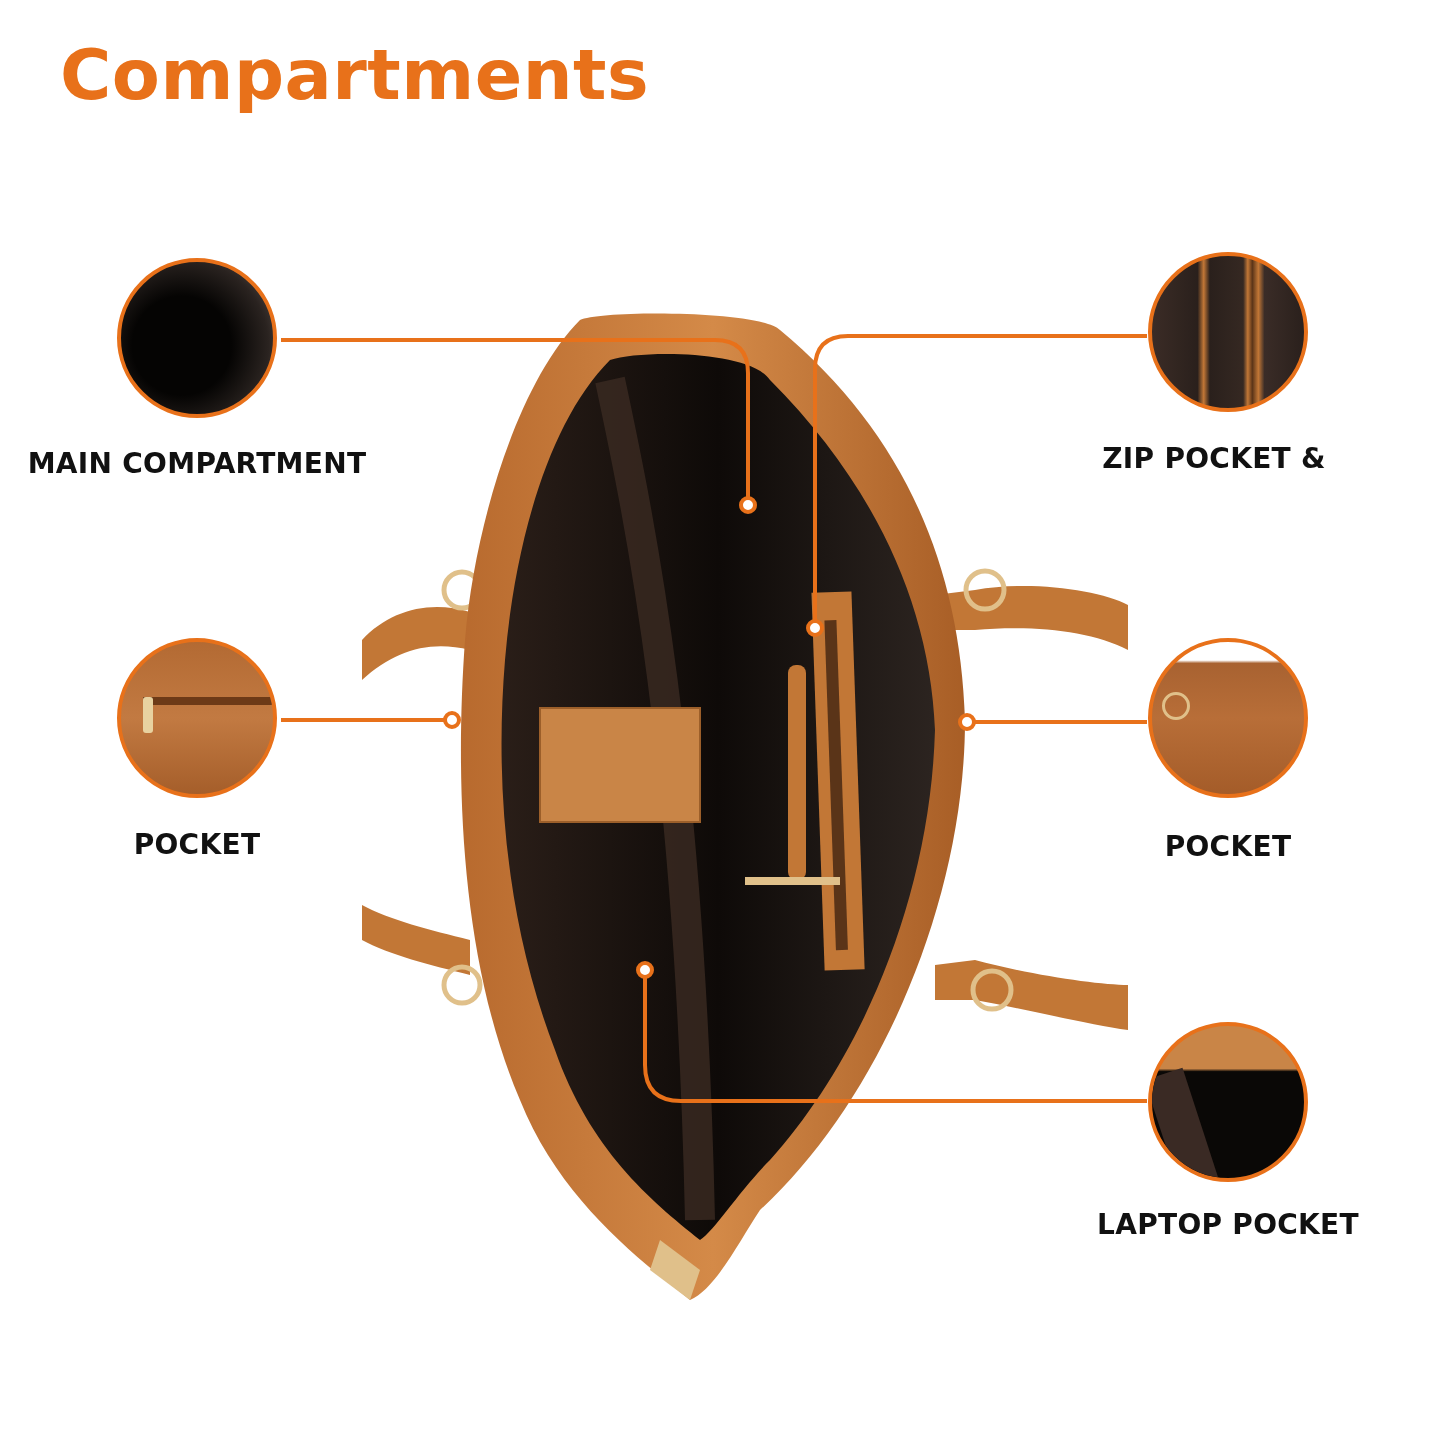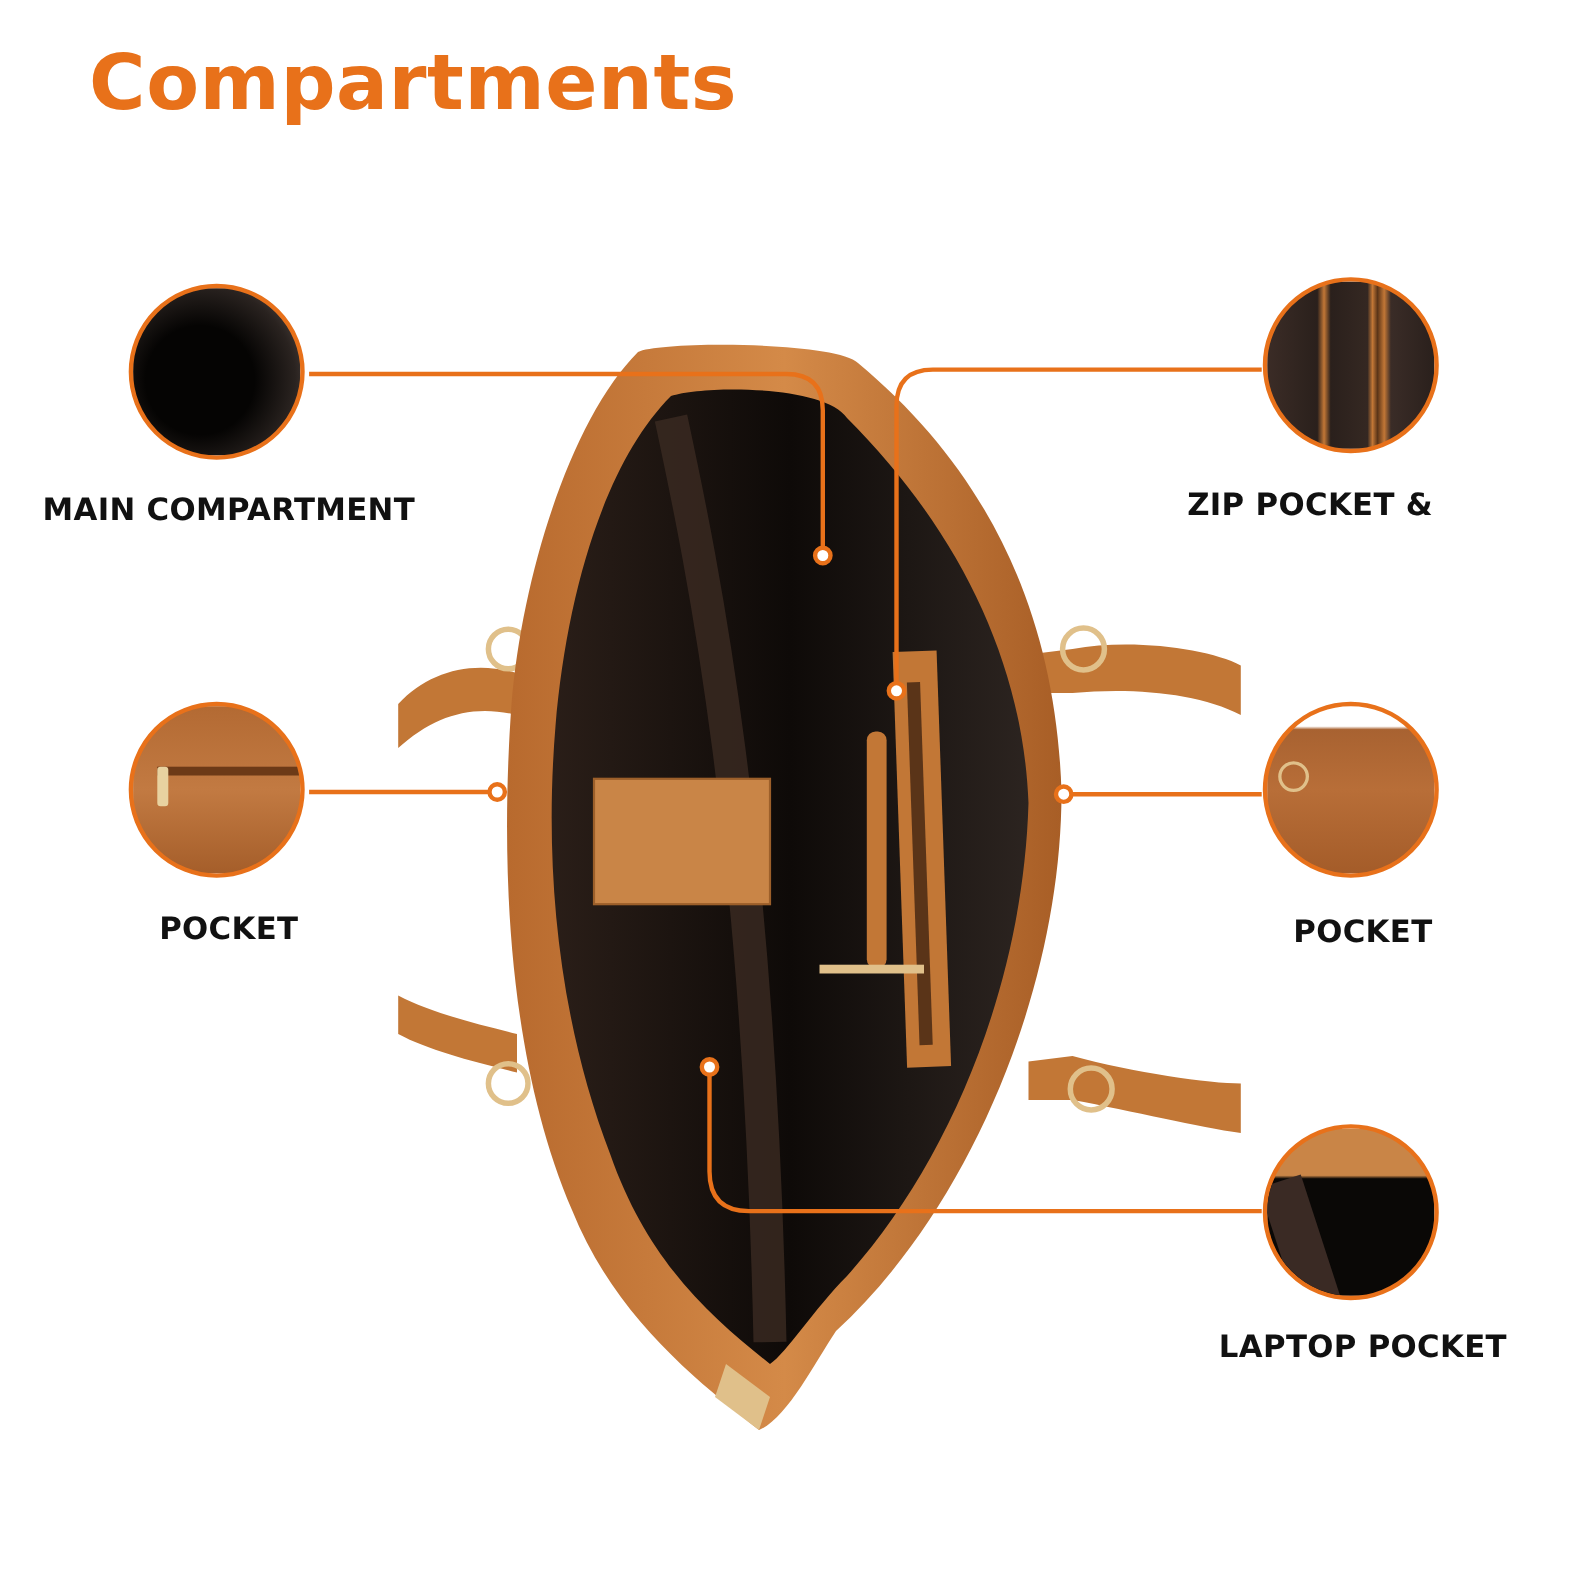--- a/index.html
+++ b/index.html
@@ -1,18 +1,18 @@
 <!DOCTYPE html>
 <html><head>
 <meta charset="utf-8">
 <style>
   html, body { margin:0; padding:0; background:#ffffff; }
   body { width:1445px; height:1445px; position:relative; overflow:hidden; font-family:"DejaVu Sans", sans-serif; }
-  .title { position:absolute; left:60px; top:40px; font-size:70px; font-weight:600; color:#E8711A; letter-spacing:0.5px; line-height:1;margin-left:21px; }
-  .label { position:absolute; text-align:center; font-weight:700; font-size:28px; color:#111; line-height:42px; letter-spacing:0.3px; white-space:nowrap;margin-left:11px; }
+  .title { position:absolute; left:60px; top:40px; font-size:70px; font-weight:600; color:#E8711A; letter-spacing:0.5px; line-height:1; }
+  .label { position:absolute; text-align:center; font-weight:700; font-size:28px; color:#111; line-height:42px; letter-spacing:0.3px; white-space:nowrap; }
   .label span { display:block; }
   .circle { position:absolute; width:160px; height:160px; border-radius:50%; border:4px solid #E8711A; overflow:hidden; box-sizing:border-box; }
   svg.overlay { position:absolute; left:0; top:0; }
 </style>
 </head>
 <body>
 
 <div class="title">Compartments</div>
 
 <svg class="overlay" width="1445" height="1445" viewBox="0 0 1445 1445">
@@ -96,21 +96,21 @@
 <div class="circle" style="left:1148px;top:1022px;background:linear-gradient(180deg,#c98547 0%,#c98547 28%,#0a0806 30%,#0a0806 100%);">
   <div style="position:absolute;left:10px;top:45px;width:40px;height:120px;background:#3a2a24;transform:rotate(-18deg);"></div>
 </div>
 
 <div class="label" style="left:0;width:394px;top:443px;">
   <span>MAIN COMPARTMENT</span>
 </div>
 <div class="label" style="left:0;width:394px;top:824px;">
   <span>POCKET</span>
 </div>
-<div class="label" style="left:982px;width:396px;top:438px;">
+<div class="label" style="left:1016px;width:396px;top:438px;">
   <span>ZIP POCKET &amp;</span>
 </div>
 <div class="label" style="left:1030px;width:396px;top:826px;">
   <span>POCKET</span>
 </div>
 <div class="label" style="left:1030px;width:396px;top:1204px;">
   <span>LAPTOP POCKET</span>
 </div>
 
 </body></html>

